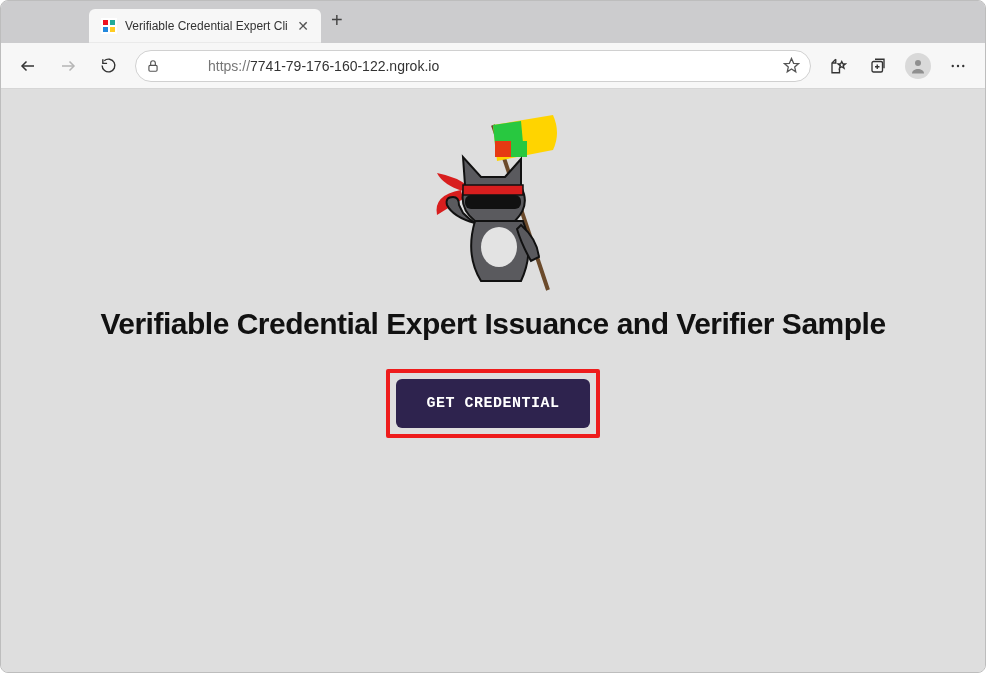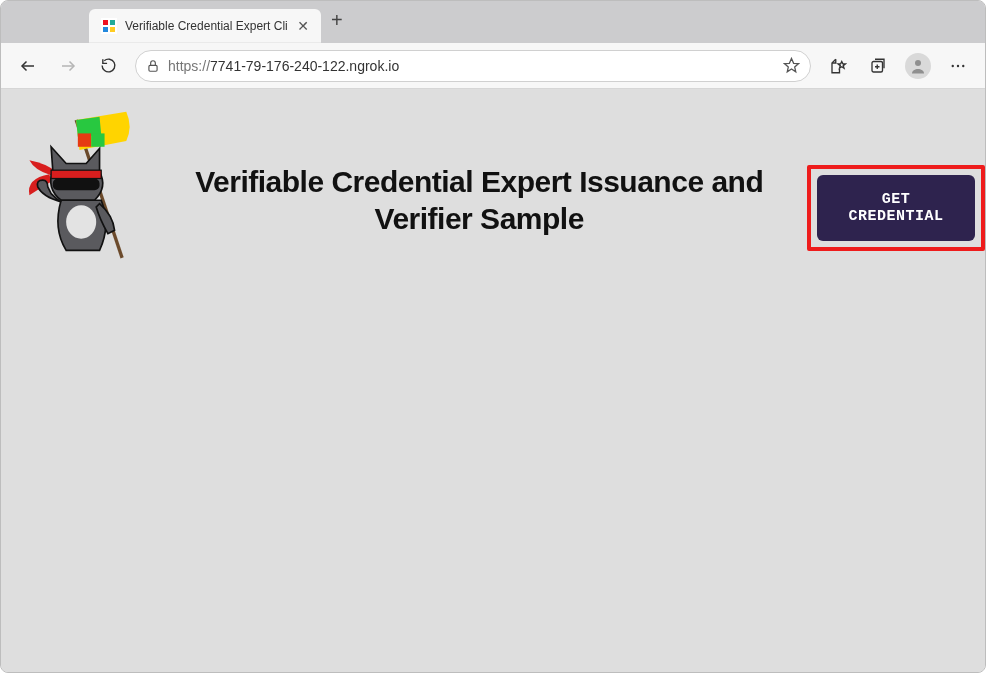--- a/index.html
+++ b/index.html
@@ -14,27 +14,27 @@
   .favicon { width:16px; height:16px; }
   .newtab { margin-left:10px; font-size:20px; color:#444; align-self:center; padding-bottom:4px; cursor:pointer; }
 
   
   .toolbar { height:46px; background:#f7f7f7; display:flex; align-items:center; padding:0 14px; gap:14px; border-bottom:1px solid #d6d6d6; }
   .tb-btn { width:26px; height:26px; display:flex; align-items:center; justify-content:center; color:#333; cursor:pointer; border-radius:4px; }
   .tb-btn.disabled { color:#b5b5b5; cursor:default; }
   .addressbar { flex:1; height:32px; background:#fff; border:1px solid #d0d0d0; border-radius:16px; display:flex; align-items:center; padding:0 10px; gap:8px; }
   .addressbar .lock { color:#555; }
   .addressbar .url { flex:1; font-size:14px; color:#333; border:none; outline:none; }
-  .addressbar .url .dim { color:#767676; }
+  .addressbar .url .dim { color:#767676;margin-left:40px; }
   .addressbar .addfav { color:#555; position:relative; }
   .avatar { width:26px; height:26px; border-radius:50%; background:#d9d9d9; display:flex; align-items:center; justify-content:center; }
 
   
   .viewport { flex:1; background:#dedede; overflow:auto; }
-  .page { display:flex; flex-direction:row; align-items:center; padding-top:6px; }
+  .page { display:flex; flex-direction:column; align-items:center; padding-top:6px; }
 
   .hero-img { width:180px; height:200px; position:relative; }
 
   h1.title { font-size:30px; font-weight:800; text-align:center; color:#111; margin-top:10px; line-height:1.25; max-width:820px; letter-spacing:-0.5px; }
 
   .btnrow { display:flex; gap:28px; margin-top:26px; align-items:center; }
   .btn { background:#2e234e; color:#fff; font-weight:700; font-size:15px; letter-spacing:0.5px; padding:16px 30px; border:none; border-radius:6px; cursor:pointer; font-family:Liberation Mono, monospace; }
   .highlight { border:4px solid #ee1c1c; padding:6px; border-radius:2px; }
 
   svg { display:block; }
@@ -82,21 +82,21 @@
     </div>
 
     <div class="addressbar">
       <span class="lock">
         <svg width="14" height="14" viewBox="0 0 24 24" fill="none" stroke="currentColor" stroke-width="2">
             <rect x="5" y="11" width="14" height="10" rx="2"></rect>
             <path d="M8 11V7a4 4 0 0 1 8 0v4"></path>
           </svg>
       </span>
       <div class="url">
-        <span class="dim">https://</span><span>7741-79-176-240-122.ngrok.io</span>
+        <span class="dim">https://</span><span>7741-79-176-160-122.ngrok.io</span>
       </div>
       <span class="addfav">
         <svg width="17" height="17" viewBox="0 0 24 24" fill="none" stroke="currentColor" stroke-width="1.8">
             <polygon points="12 2 15 9 22 9.3 16.5 14 18 21 12 17 6 21 7.5 14 2 9.3 9 9"></polygon>
           </svg>
       </span>
     </div>
 
     <div class="tb-btn">
       <svg width="18" height="18" viewBox="0 0 24 24" fill="none" stroke="currentColor" stroke-width="1.8">

